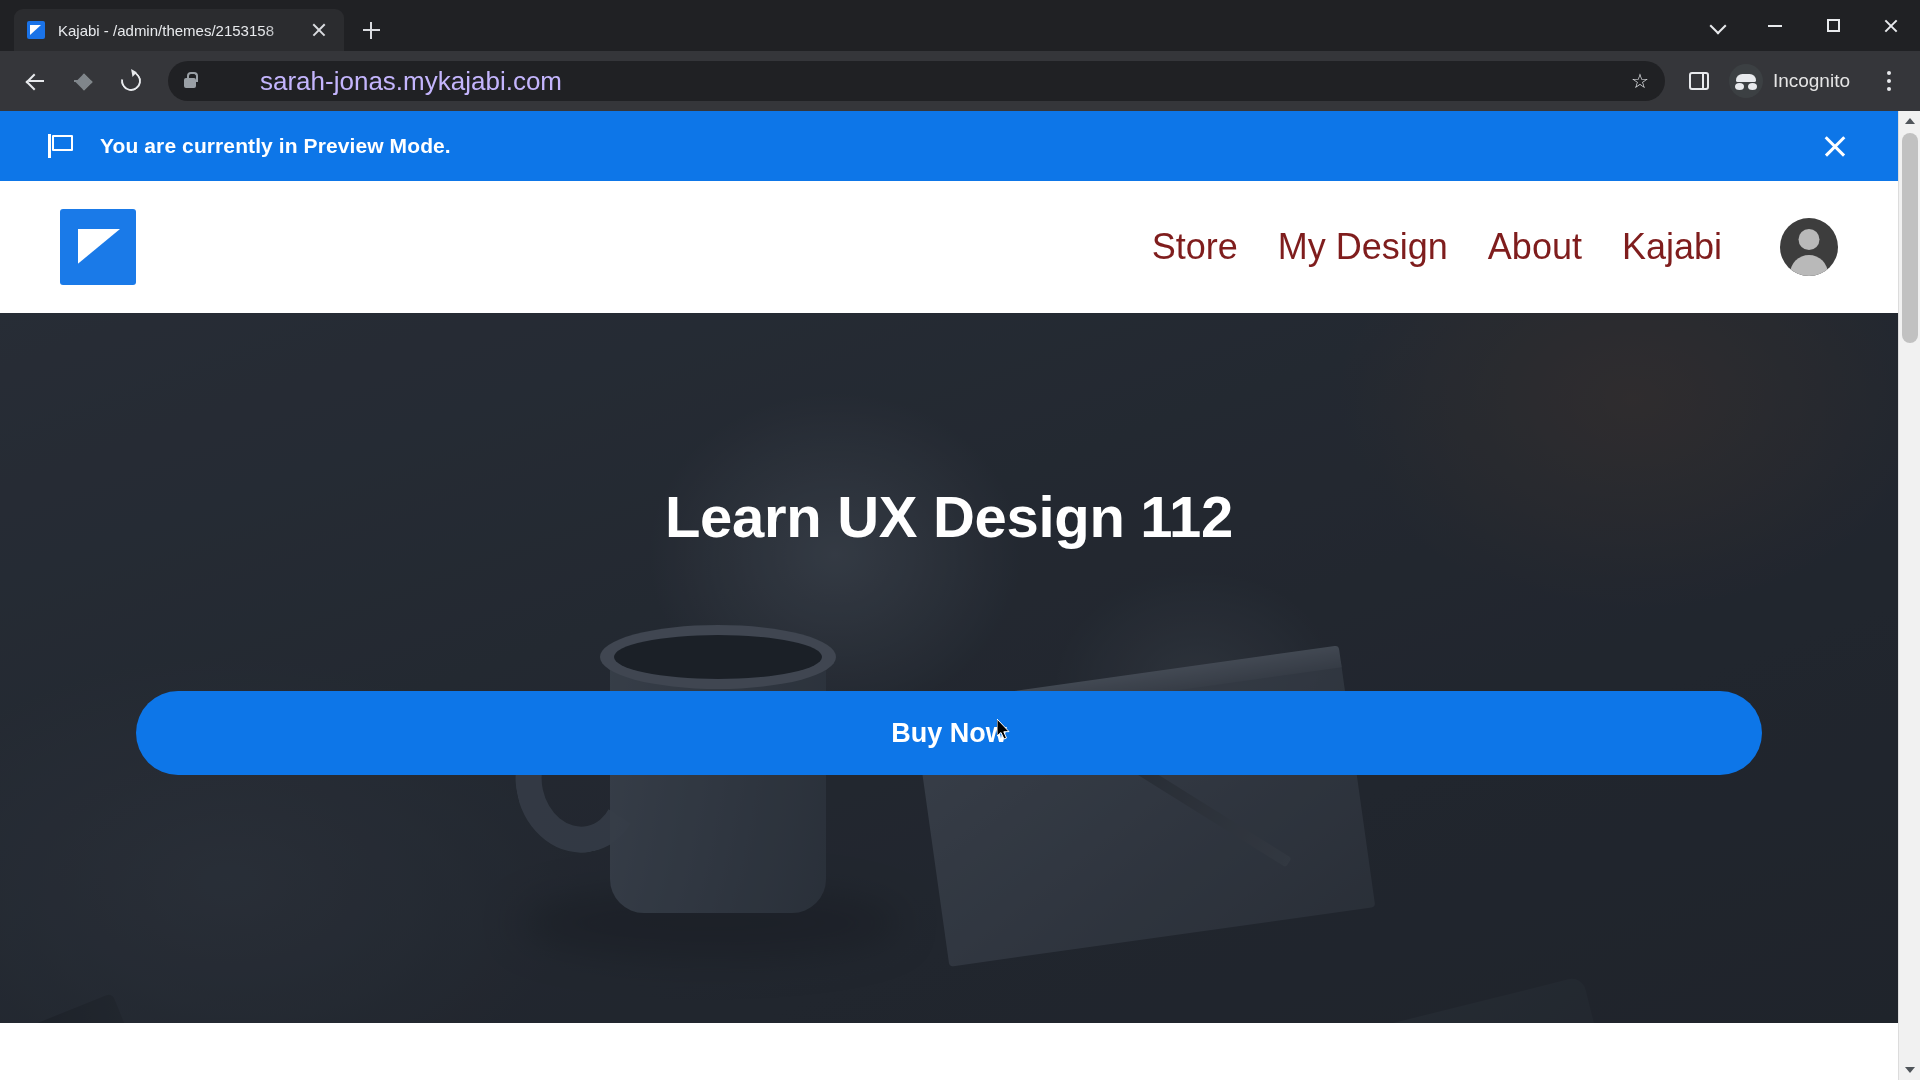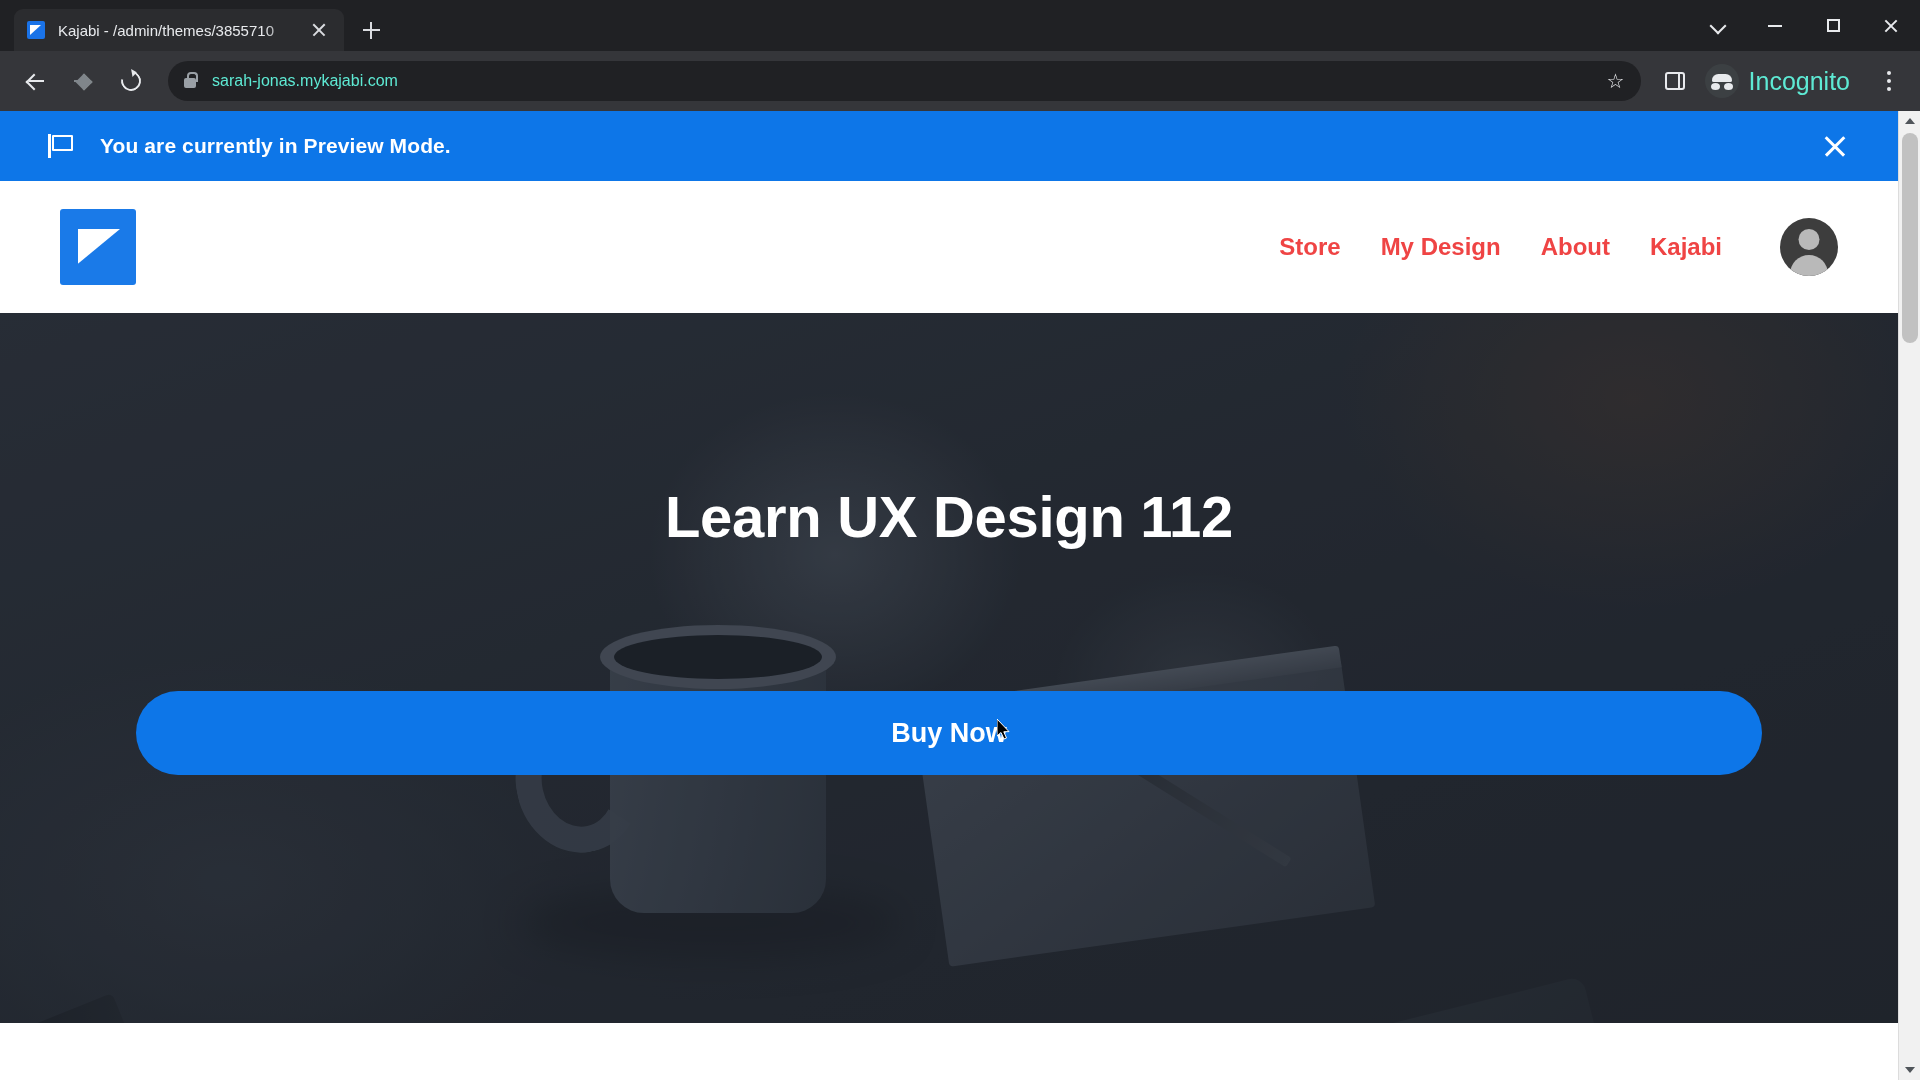--- a/index.html
+++ b/index.html
@@ -215,24 +215,25 @@
   .lock::before {
     content:"";
     position:absolute;
     left:2.5px; top:-6px;
     width:7px; height:8px;
     border:2px solid #9aa0a6;
     border-bottom:none;
     border-radius:4px 4px 0 0;
   }
   .url {
-    color:#5eead4;
-    font-size:16px;
+    color:#c4b5fd;
+    font-size:26px;
     flex:1 1 auto;
     white-space:nowrap;
+    margin-left:48px;
   }
   .star {
     color:#e8eaed;
     font-size:20px;
     flex:0 0 auto;
     margin-left:8px;
   }
   .sidepanel {
     width:20px; height:18px;
     border:2px solid #e8eaed;
@@ -276,22 +277,22 @@
     width:22px; height:7px;
     display:flex; justify-content:space-between;
   }
   .incog-glass i {
     width:9px; height:7px;
     background:#e8eaed;
     border-radius:50%;
     display:block;
   }
   .incog-label {
-    color:#5eead4;
-    font-size:25px;
+    color:#e5e5e5;
+    font-size:19px;
     white-space:nowrap;
   }
   .kebab {
     width:34px; height:40px;
     display:flex; flex-direction:column;
     align-items:center; justify-content:center;
     flex:0 0 34px;
     margin-left:6px;
   }
   .kebab i {
@@ -402,25 +403,25 @@
     width:4px; height:38px;
     background:#1a7ae8;
     z-index:2;
   }
   .site-nav {
     display:flex;
     align-items:center;
     gap:0;
   }
   .nav-link {
-    color:#ef4444;
-    font-size:24px;
+    color:#7f1d1d;
+    font-size:36px;
     padding:0 20px;
     white-space:nowrap;
-    font-weight:700;
+    font-weight:400;
   }
   .avatar {
     width:58px; height:58px;
     border-radius:50%;
     background:#3d3d3d;
     margin-left:38px;
     position:relative;
     overflow:hidden;
     flex:0 0 58px;
   }
@@ -632,21 +633,21 @@
 </style>
 </head>
 <body>
 
 <div class="tabstrip">
 
   <div class="tab inactive">
     <span class="tab-favicon">
       <span class="fav-kajabi"></span>
     </span>
-    <span class="tab-title">Kajabi - /admin/themes/3855710</span>
+    <span class="tab-title">Kajabi - /admin/themes/2153158</span>
     <span class="tab-close"></span>
   </div>
 
 
   <div class="newtab"></div>
 
   <div class="winctrls">
     <div class="winbtn">
         <span class="chev"></span>
       </div>

